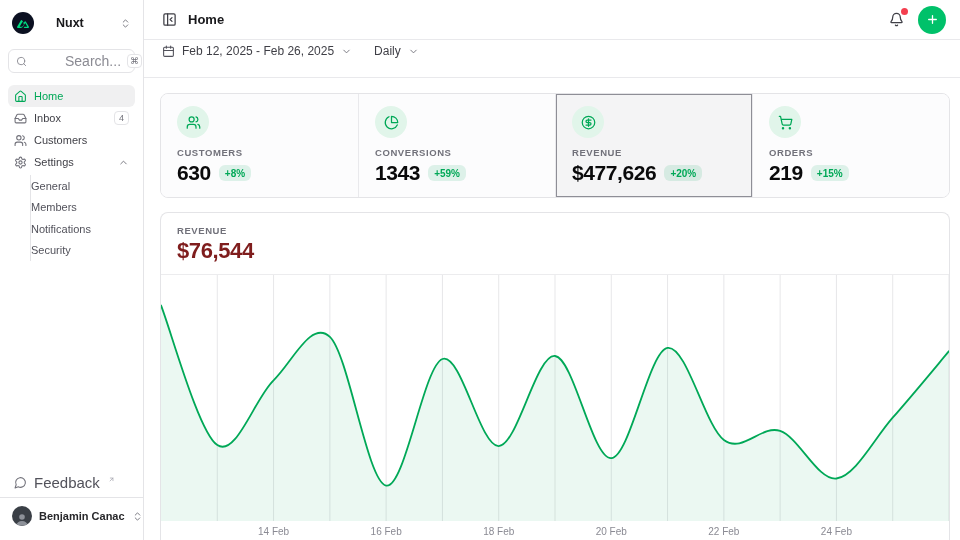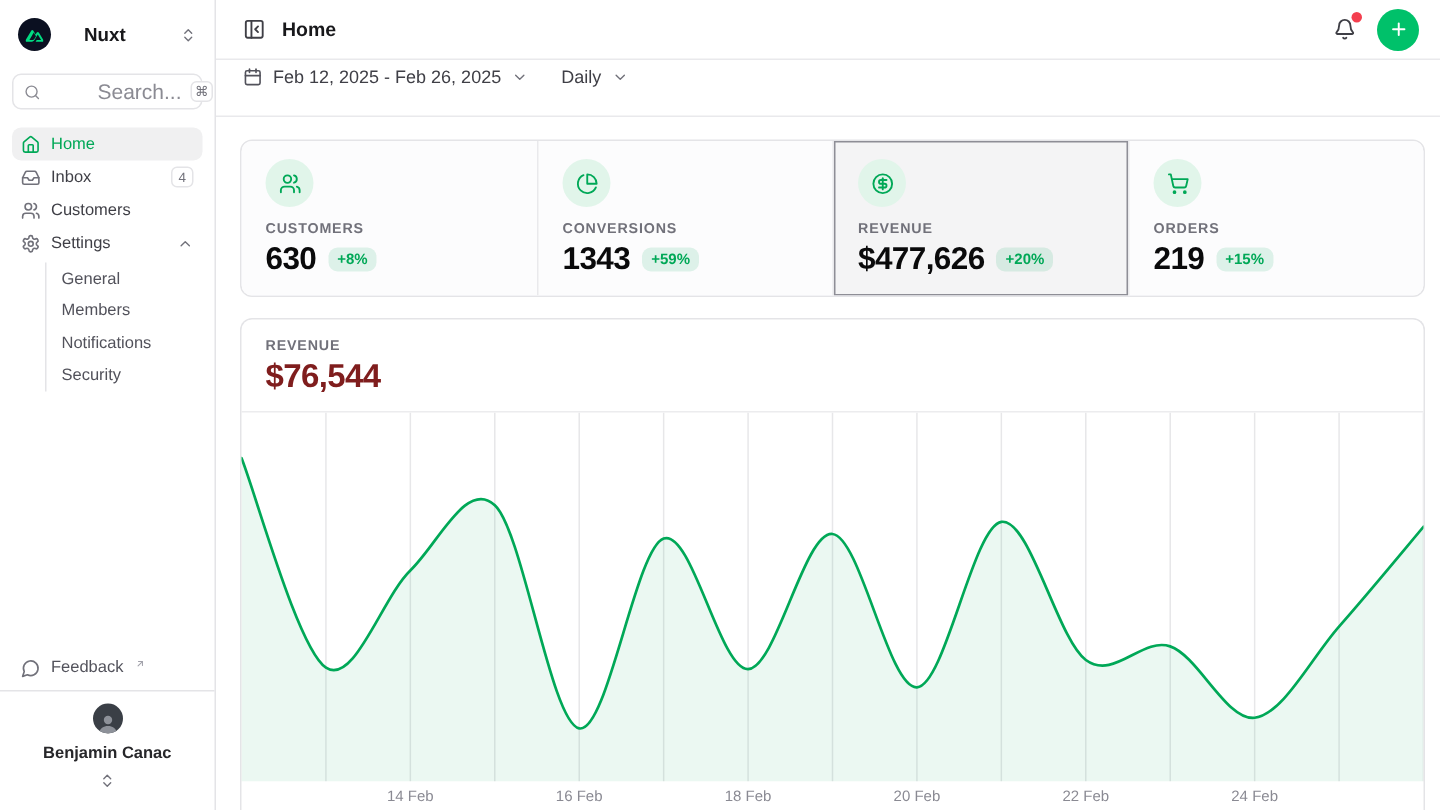--- a/index.html
+++ b/index.html
@@ -34,34 +34,34 @@
   nav { margin-top:12px; display:flex; flex-direction:column; }
   .nav-item { display:flex; align-items:center; gap:7px; height:22px; padding:0 6px;
               border-radius:6px; color:#3f3f46; text-decoration:none; cursor:pointer; }
   .nav-item .nicon { color:#71717a; display:flex; }
   .nav-item .nlabel { font-size:11px; font-weight:500; flex:1; }
   .nav-item.active { background:#f0f0f1; color:var(--primary-text); }
   .nav-item.active .nicon, .nav-item.active .nlabel { color:var(--primary-text); }
   .nbadge { font-size:9px; color:#71717a; border:1px solid #e4e4e7; border-radius:4px;
             min-width:15px; height:14px; display:flex; align-items:center; justify-content:center; }
   .tchev { color:#71717a; display:flex; }
-  .subnav { margin:2px 0 0 22px; border-left:1px solid #e4e4e7; padding-left:10px;
+  .subnav { margin:2px 0 0 22px; border-left:1px solid #e4e4e7; 
             display:flex; flex-direction:column; }
   .sub-item { height:21.5px; display:flex; align-items:center; font-size:11px; color:#52525b;
               cursor:pointer; border-radius:5px; text-decoration:none; }
 
   .sidebar-bottom { margin-top:auto; display:flex; flex-direction:column; padding-bottom:4px; }
   .foot-item { display:flex; align-items:flex-start; gap:7px; height:22px; padding:0 6px;
                color:#52525b; cursor:pointer; align-items:center; border-radius:6px; text-decoration:none; }
   .foot-item .nicon { color:#71717a; display:flex; }
-  .foot-item .nlabel { font-size:11px; font-weight:500;text-align:center; }
+  .foot-item .nlabel { font-size:15px; font-weight:500;text-align:center; }
   .ext { color:#a1a1aa; margin:-6px 0 0 1px; display:flex; }
 
   .user-row { border-top:1px solid #e4e4e7; margin:4px -8px 0; padding:8px 12px 2px;
-              display:flex; align-items:center; gap:7px; cursor:pointer; background:transparent; border-left:none;border-right:none;border-bottom:none; width:calc(100% + 16px);flex-direction:column; }
+              display:flex; align-items:center; gap:7px; cursor:pointer; background:transparent; border-left:none;border-right:none;border-bottom:none; width:calc(100% + 16px); }
   .avatar { width:20px; height:20px; border-radius:50%; background:#3a3f46; overflow:hidden;
             display:flex; align-items:flex-end; justify-content:center; flex:0 0 20px; }
   .user-name { font-size:11px; font-weight:600; color:#27272a; flex:1; text-align:left; white-space:nowrap; }
 
   
   .main { flex:1; display:flex; flex-direction:column; min-width:0; background:#fff; }
   .topbar { height:40px; border-bottom:1px solid #e9e9ec; display:flex; align-items:center;
             justify-content:space-between; padding:0 14px 0 16px; }
   .topbar-left { display:flex; align-items:center; gap:9px; }
   .icon-btn { background:transparent; border:none; color:#3f3f46; cursor:pointer; display:flex;

